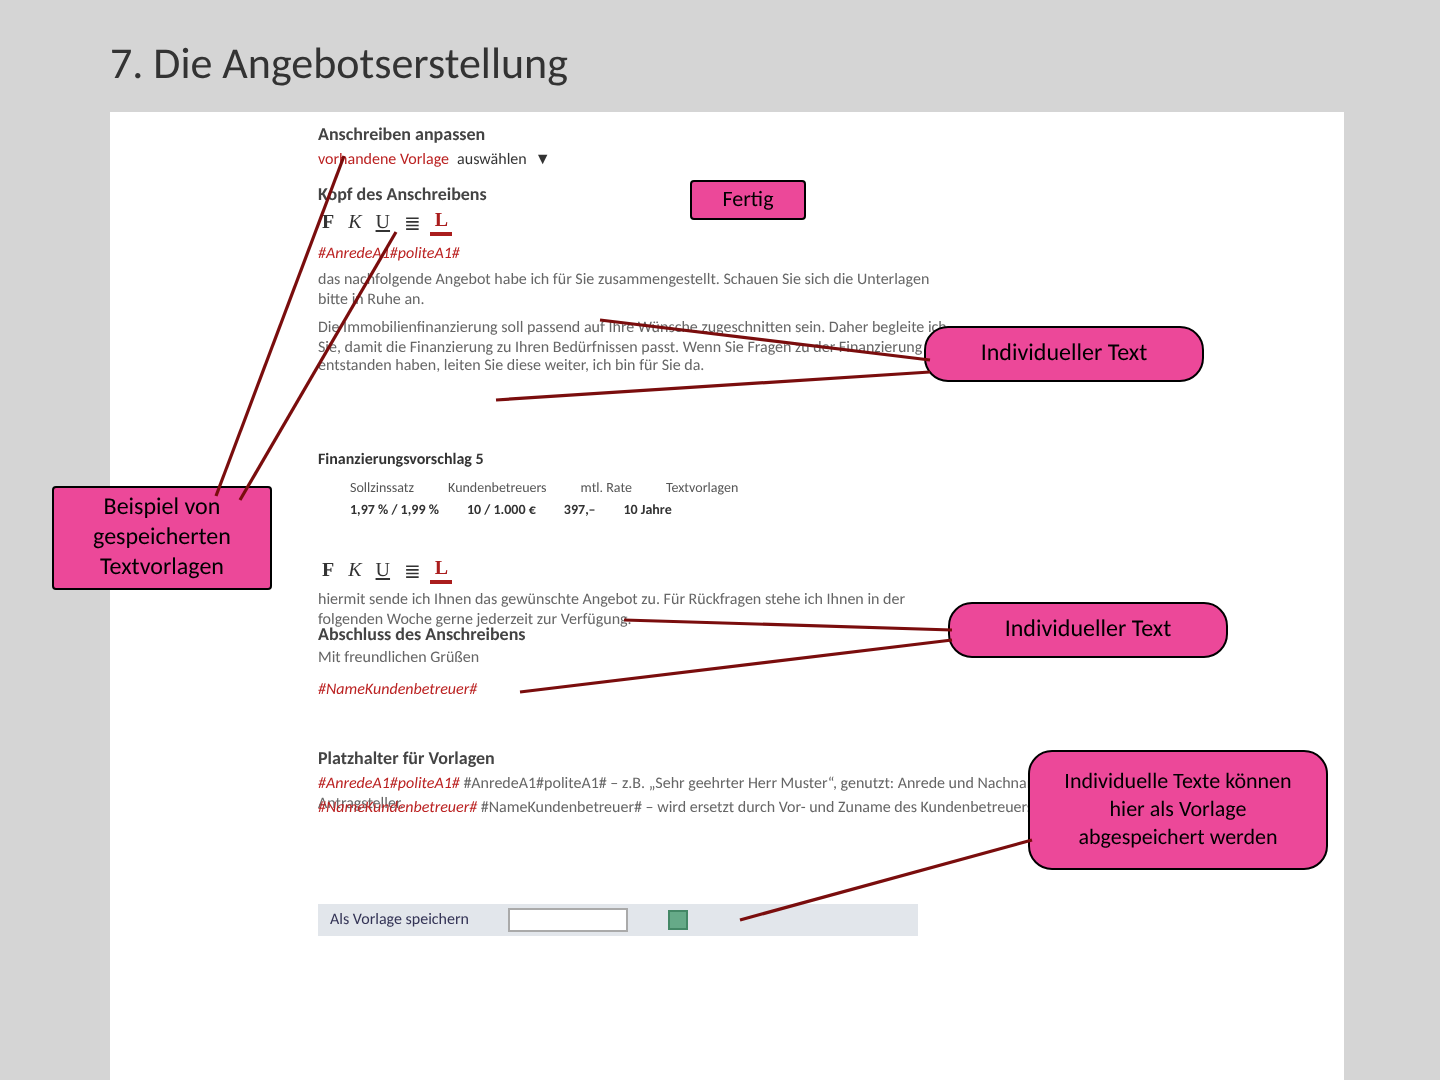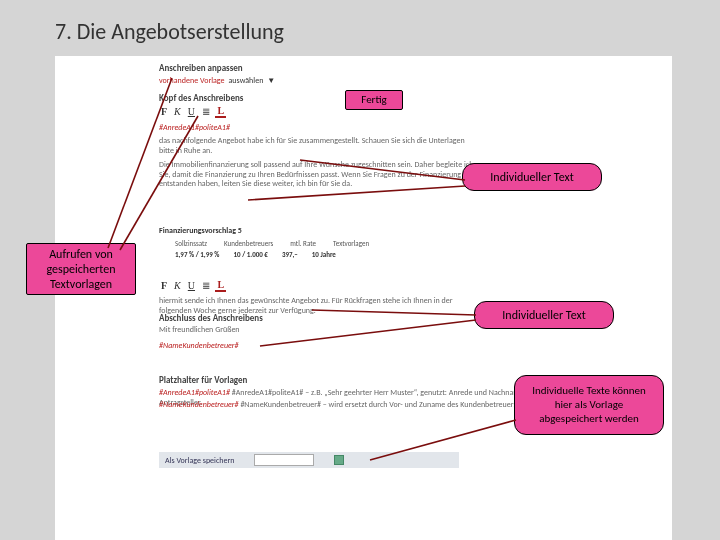--- a/index.html
+++ b/index.html
@@ -171,21 +171,21 @@
     <input type="text" style="">
     <span class="disk"></span>
   </div>
 
 </div>
 
 <div class="callout rect small" id="co-fertig" style="left:345px; top:90px; width:58px; height:20px;">Fertig</div>
 
 <div class="callout" id="co-indiv1" style="left:462px; top:163px; width:140px; height:28px;">Individueller Text</div>
 
-<div class="callout" id="co-aufrufen" style="left:26px; top:243px; width:110px; height:52px; white-space:pre-line;">Aufrufen von
+<div class="callout" id="co-aufrufen" style="left:26px; top:243px; width:110px; height:52px; white-space:pre-line;">Beispiel von
 gespeicherten
 Textvorlagen</div>
 
 <div class="callout" id="co-indiv2" style="left:474px; top:301px; width:140px; height:28px;">Individueller Text</div>
 
 <div class="callout small" id="co-speichern" style="left:514px; top:375px; width:150px; height:60px;">Individuelle Texte können hier als Vorlage abgespeichert werden</div>
 
 <svg class="connectors">
 
   <line x1="108" y1="248" x2="172" y2="78"></line>

